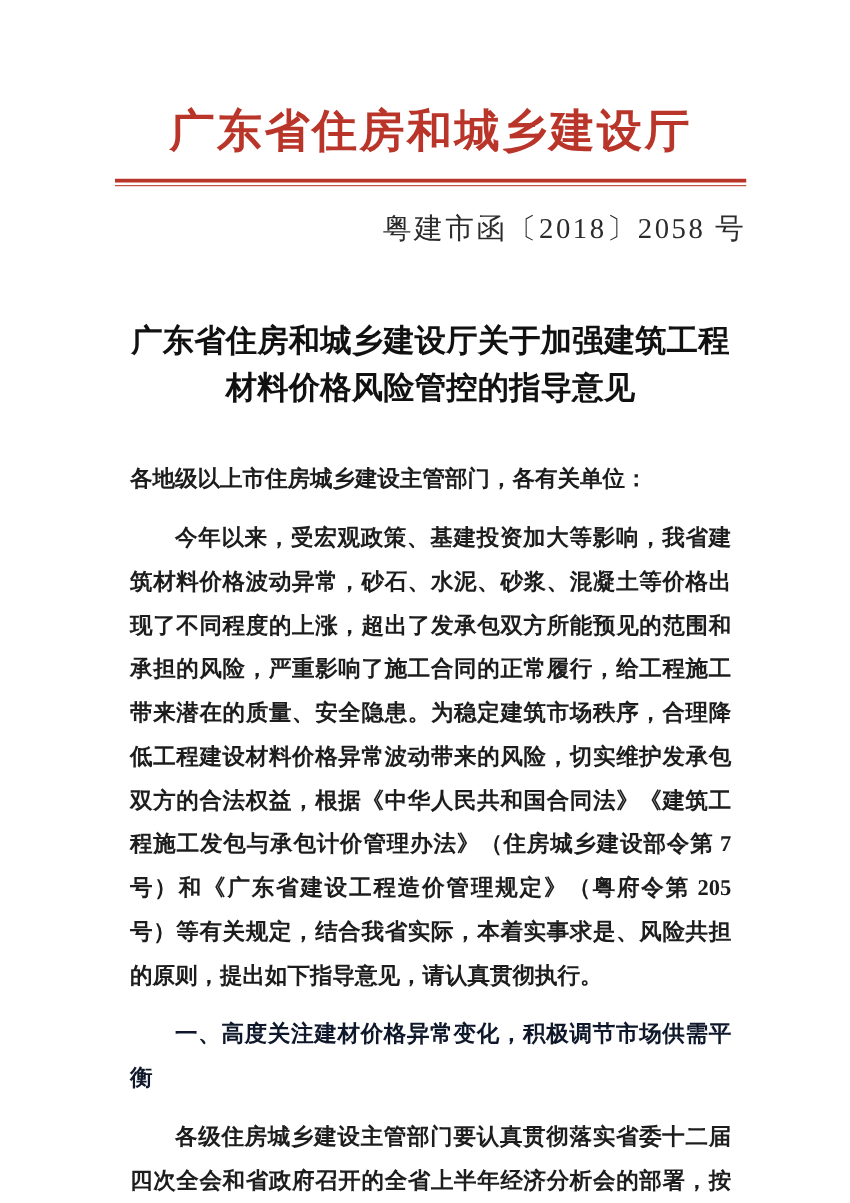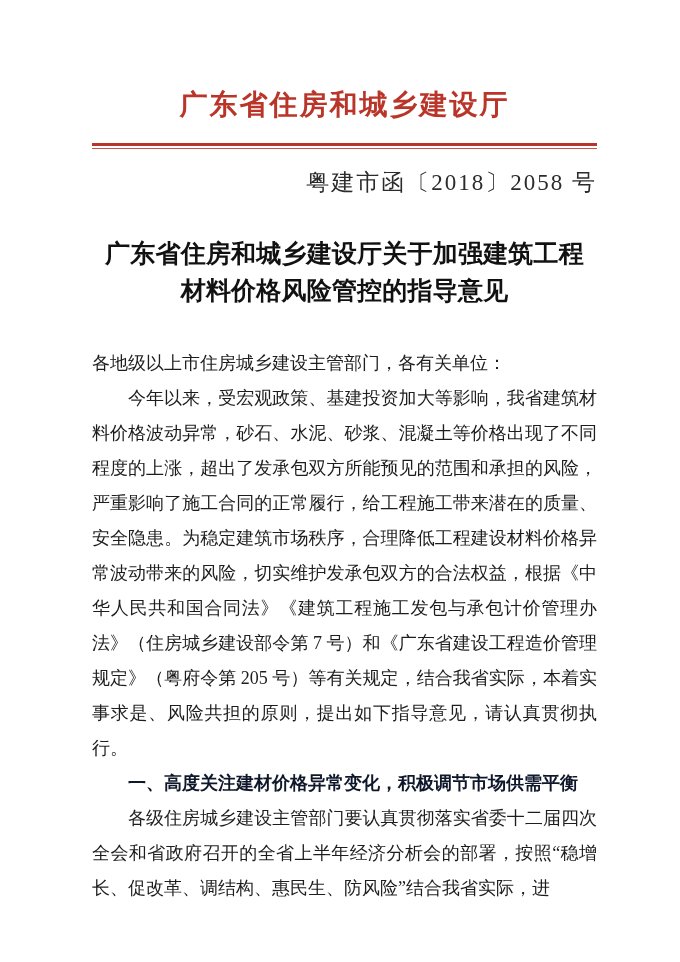--- a/index.html
+++ b/index.html
@@ -20,58 +20,58 @@
     margin-left: 92px;
   }
   
   .agency {
     margin: 0;
     padding-top: 82px;
     text-align: center;
     color: #b93529;
     font-family: "Liberation Serif", "DejaVu Serif", serif;
     font-weight: bold;
-    font-size: 28px;
+    font-size: 36px;
     line-height: 46px;
     letter-spacing: 2px;
     white-space: nowrap;
   }
   .divider { margin-top: 15px; }
   .divider-thick { height: 3px; background: #b93529; }
   .divider-thin  { height: 1px; background: #c2554a; margin-top: 2px; }
   
   .docnum {
     margin-top: 22px;
     text-align: right;
     font-size: 23px;
     line-height: 24px;
     letter-spacing: 2px;
     color: #2b2b2b;
   }
   
   .doc-title {
-    margin: 40px auto 0;
+    margin: 60px auto 0;
     max-width: 482px;
     text-align: center;
     font-family: "Liberation Sans", "DejaVu Sans", sans-serif;
     font-weight: bold;
     font-size: 25px;
     line-height: 37px;
     color: #111111;
     letter-spacing: 0.2px;
   }
   
   .body-text {
     margin-top: 37px;
     font-size: 18px;
     line-height: 35px;
     color: #1d1d1d;
     text-align: justify;
   }
-  .body-text p { margin: 0; }
+  .body-text p { margin: 12px; font-weight: bold; }
   .para { text-indent: 2em; }
   .section-heading {
     text-indent: 2em;
     font-family: "Liberation Sans", "DejaVu Sans", sans-serif;
     font-weight: bold;
     color: #0f172a;
   }
 </style>
 </head>
 <body>

